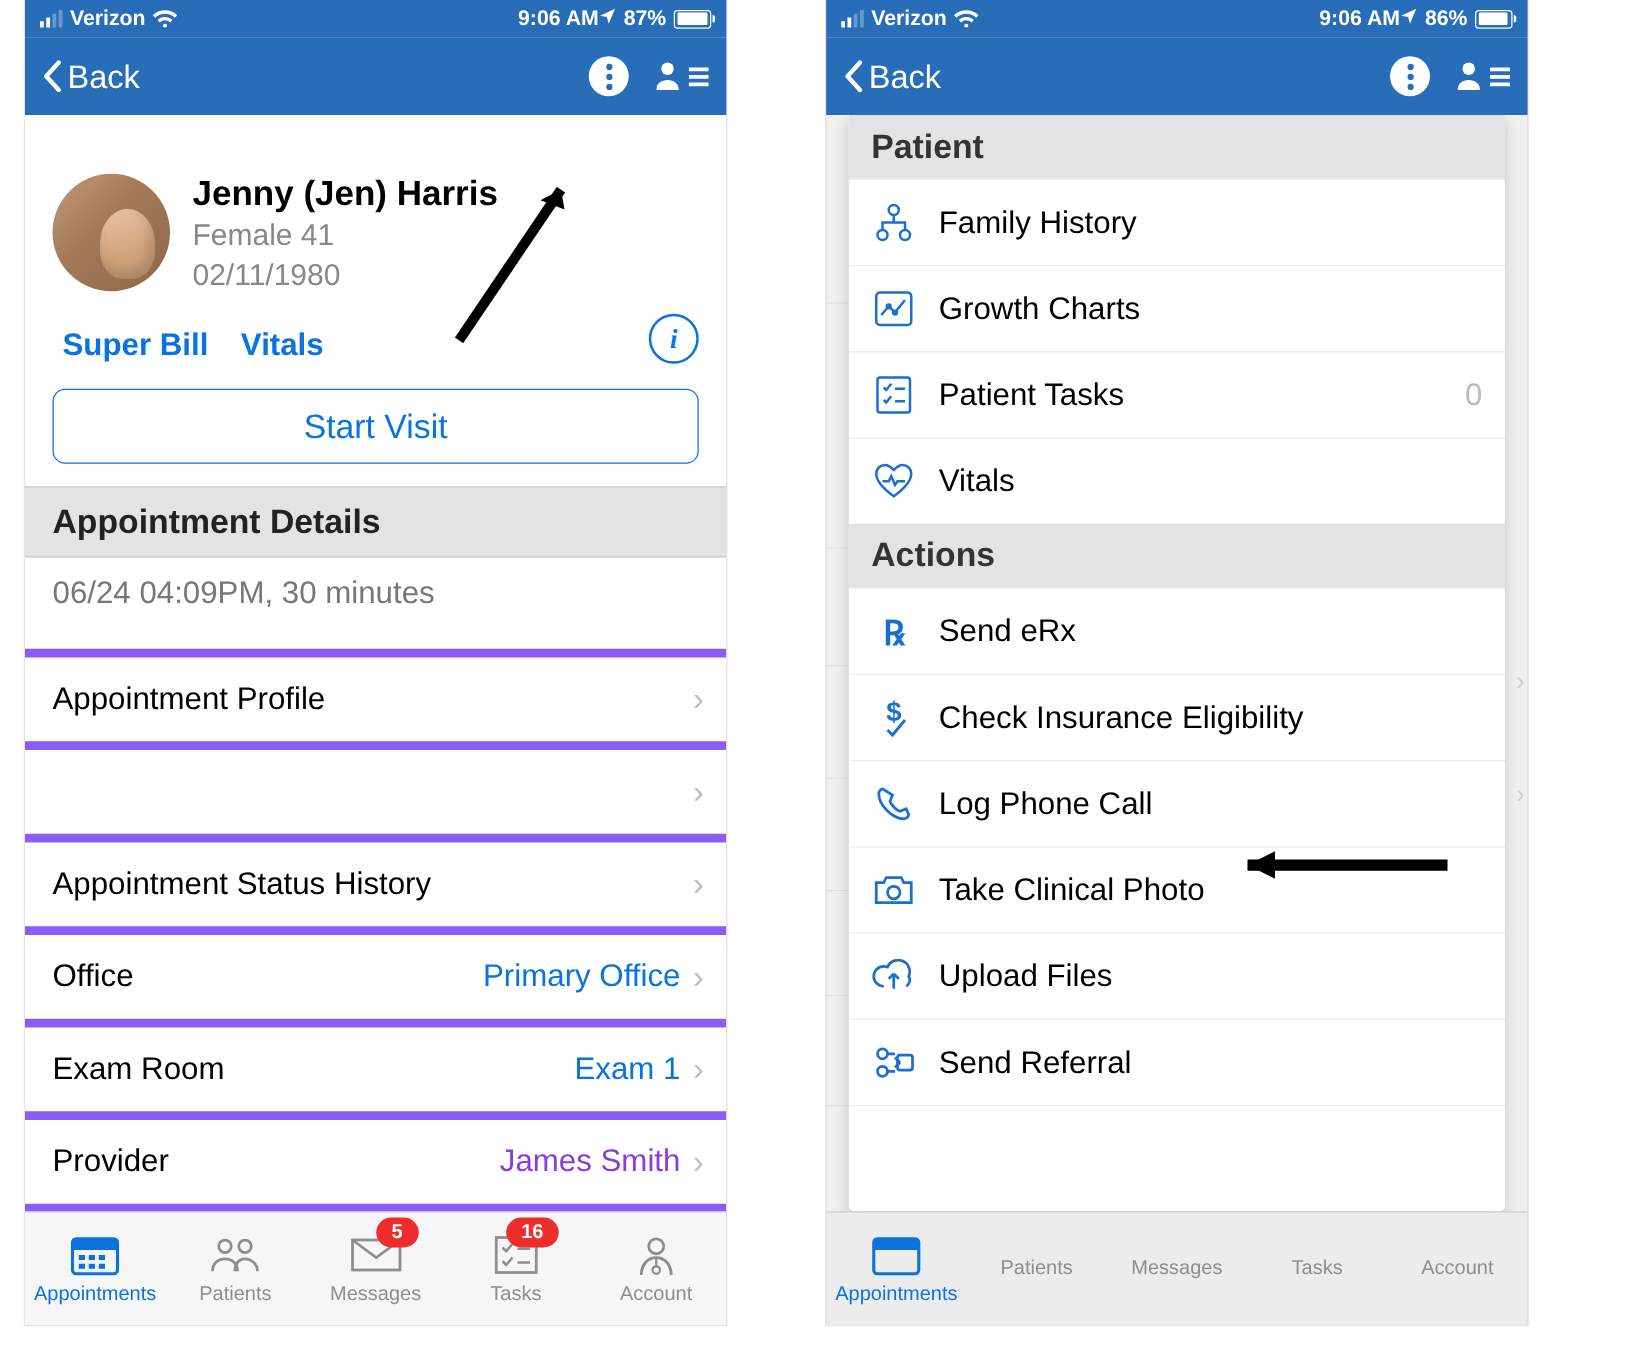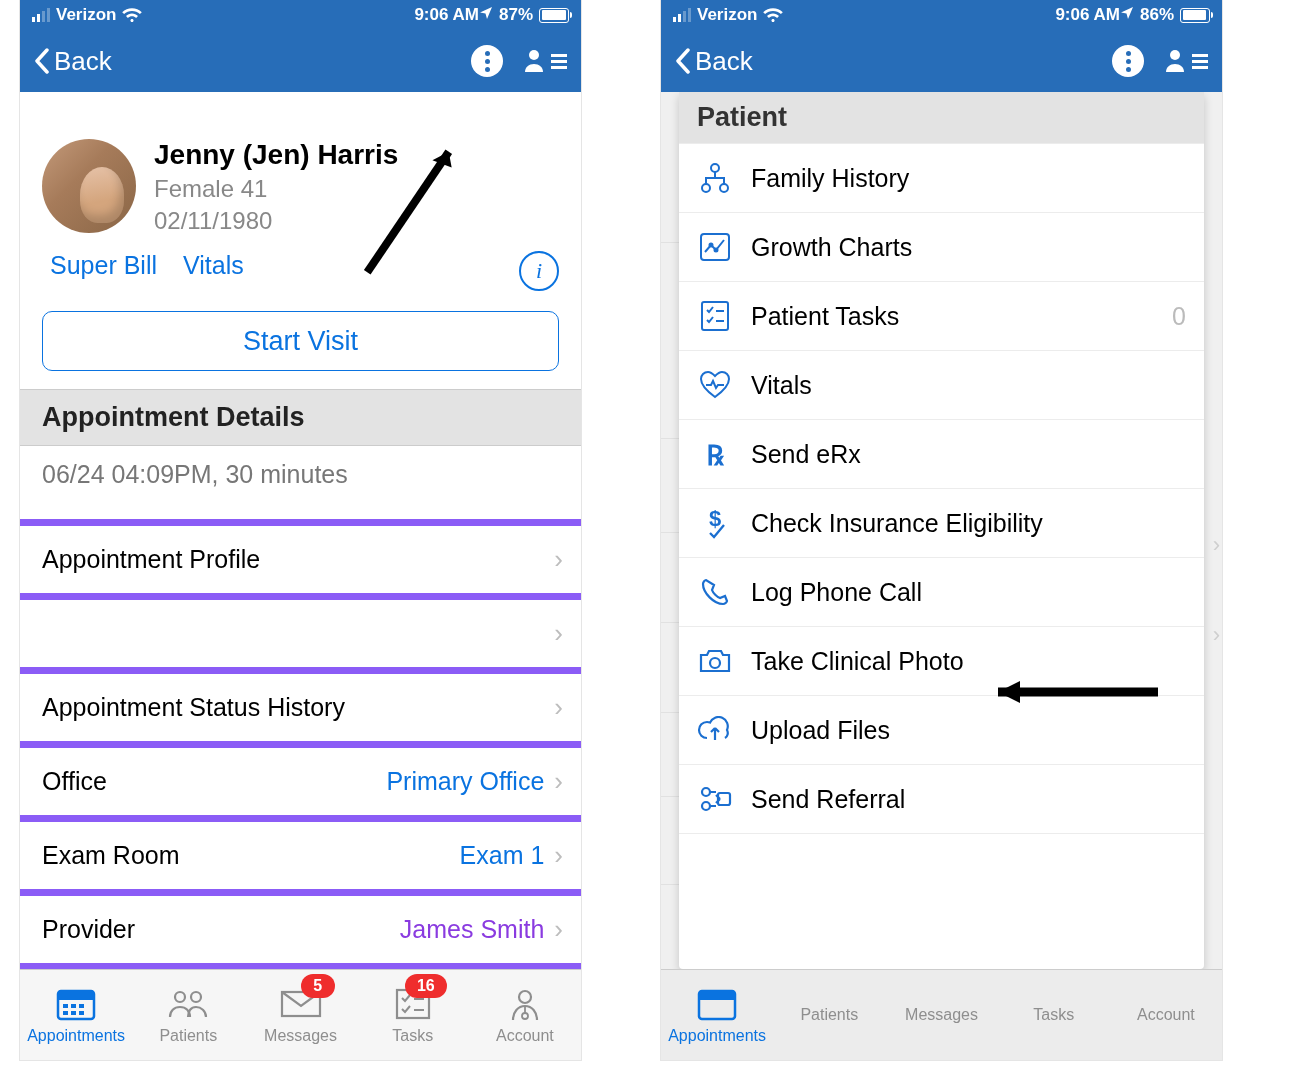--- a/index.html
+++ b/index.html
@@ -22,21 +22,21 @@
 .dots-btn{width:32px;height:32px;border-radius:50%;background:#fff;display:flex;flex-direction:column;align-items:center;justify-content:center;gap:3px;}
 .dots-btn span{width:5px;height:5px;border-radius:50%;background:#276db8;}
 .pmenu-btn{display:flex;align-items:center;gap:4px;}
 .content{flex:1;overflow:hidden;background:#fff;position:relative;}
 .patient-hdr{display:flex;padding:18px 18px 6px 22px;margin-top:29px;}
 .avatar{width:94px;height:94px;border-radius:50%;background:linear-gradient(135deg,#c49a7a 0%,#a67b5a 40%,#8a6646 100%);position:relative;overflow:hidden;flex-shrink:0;}
 .avatar::after{content:"";position:absolute;right:12px;bottom:10px;width:44px;height:56px;border-radius:50% 50% 40% 40%;background:linear-gradient(170deg,#e6c2a8 0%,#d4a57d 60%);box-shadow:inset -4px -8px 10px rgba(0,0,0,.18);}
 .p-info{margin-left:18px;}
 .p-name{font-size:28px;font-weight:700;color:#000;}
 .p-sub{font-size:24px;color:#888;margin-top:4px;}
-.chips{display:flex;align-items:flex-start;gap:26px;padding:10px 22px 2px 30px;}
+.chips{display:flex;align-items:flex-end;gap:26px;padding:10px 22px 2px 30px;font-weight:bold;}
 .chip{color:#0a73e0;font-size:25px;}
 .info-circle{margin-left:auto;width:36px;height:36px;border:2.5px solid #0a73e0;border-radius:50%;color:#0a73e0;display:flex;align-items:center;justify-content:center;font-size:22px;font-family:Georgia,serif;font-style:italic;}
 .start-visit{margin:18px 22px;border:1.5px solid #0a73e0;color:#0a73e0;border-radius:10px;height:58px;display:flex;align-items:center;justify-content:center;font-size:27px;}
 .section-head{background:#e3e3e3;border-top:1px solid #ccc;border-bottom:1px solid #ccc;padding:12px 22px;font-size:27px;font-weight:700;color:#222;}
 .meta-line{padding:14px 22px 30px 22px;font-size:25px;color:#777;}
 .row{border-top:7px solid #8b5cf6;display:flex;align-items:center;padding:18px 18px 18px 22px;font-size:25px;}
 .row:first-of-type{border-top:1px solid #d4d4d4;}
 .row .label{color:#000;}
 .row .val{margin-left:auto;margin-right:10px;font-size:25px;}
 .val-blue{color:#0a73e0;}
@@ -352,20 +352,21 @@
       <div class="prow">
             <span class="pic">
               <svg width="34" height="30" viewBox="0 0 34 30" fill="none" stroke="#1b6fd0" stroke-width="2">
                 <path d="M17 27C6 19 3 13 3 9c0-4 3-7 7-7 3 0 5 2 7 4 2-2 4-4 7-4 4 0 7 3 7 7 0 4-3 10-14 18z"></path>
                 <path d="M8 15h5l2-4 3 7 2-3h6"></path>
               </svg>
             </span>
             <span>Vitals</span>
           </div>
 
+      <div class="panel-head">Actions</div>
       <div class="prow">
             <span class="pic">
               <span style="font:700 28px Georgia;color:#1b6fd0">℞</span>
             </span>
             <span>Send eRx</span>
           </div>
       <div class="prow">
             <span class="pic">
               <svg width="30" height="32" viewBox="0 0 30 32" fill="none" stroke="#1b6fd0" stroke-width="2.3">
                 <text x="9" y="19" font-size="22" font-weight="700" fill="#1b6fd0" stroke="none">$</text>

